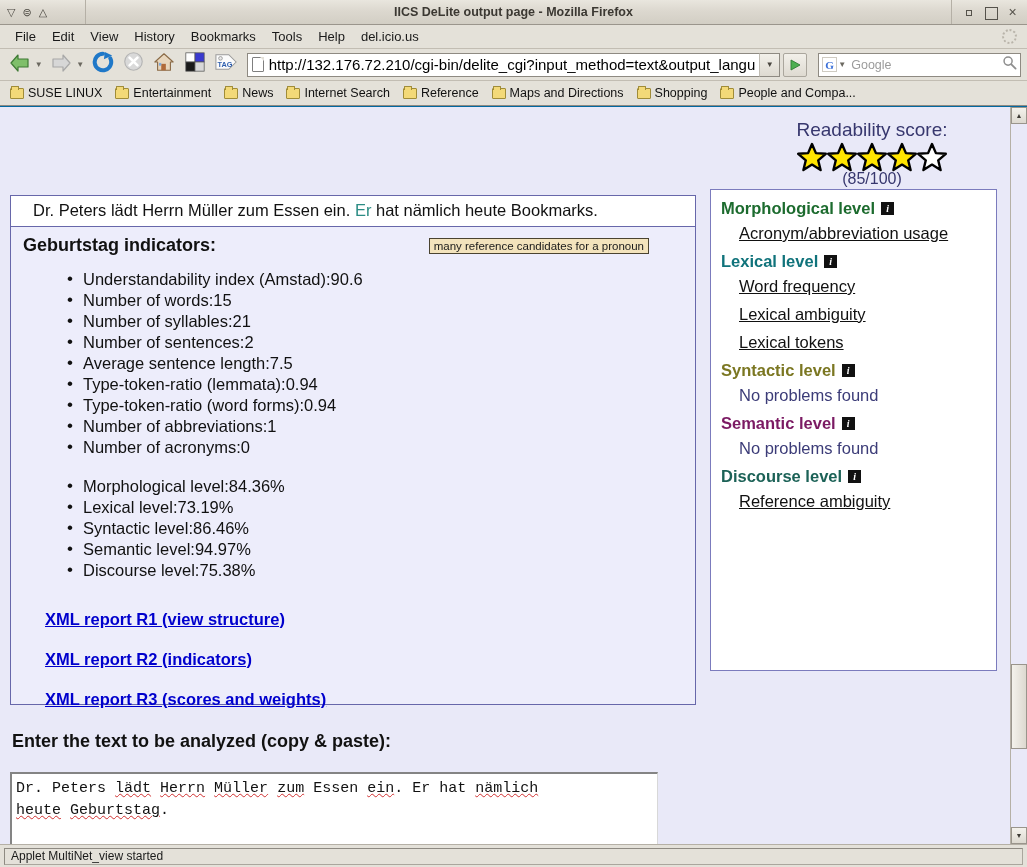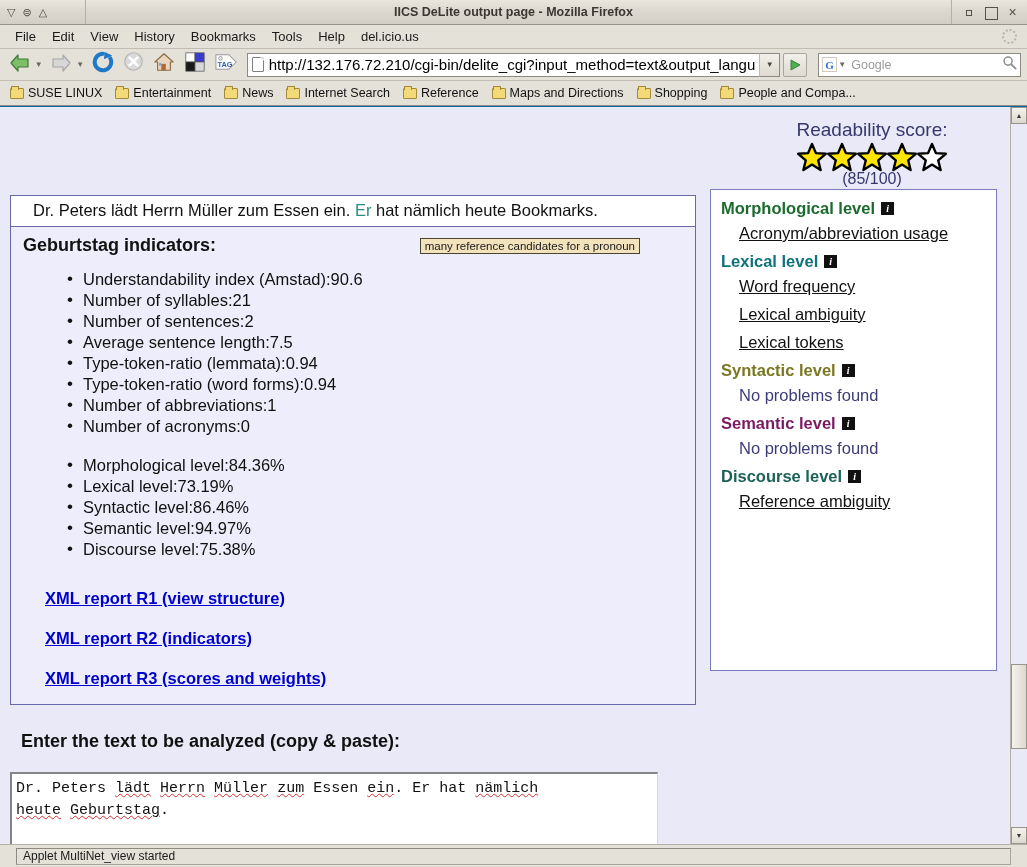--- a/index.html
+++ b/index.html
@@ -201,21 +201,21 @@
   .tok-hl { color: #2b8c84; }
 
   .indicators-box {
     position: absolute; left: 10px; top: 119px; width: 686px;
     height: 479px;
     background: #ededfb; border: 1px solid #6767aa;
     padding: 8px 12px 0 12px;
   }
   .ind-title { font-size: 18px; font-weight: bold; color: #111; }
   .tooltip {
-    position: absolute; right: 55px; top: 11px;
+    position: absolute; right: 46px; top: 11px;
     background: #f3e3bc; border: 1px solid #4a4330;
     font-size: 11.5px; color: #1a1a1a;
     padding: 1px 4px; white-space: nowrap;
   }
   ul.ind-list {
     list-style: none; margin: 13px 0 0 0; padding: 0 0 0 44px;
   }
   ul.ind-list li {
     font-size: 16.5px; color: #111; line-height: 21px;
     position: relative; padding-left: 16px;
@@ -258,21 +258,21 @@
   }
   .lvl-sub {
     font-size: 16.5px; margin: 6px 0 9px 18px;
   }
   .lvl-sub.link {
     color: #111; text-decoration: underline; cursor: pointer;
   }
   .lvl-sub.none { color: #3c3c78; }
 
   .enter-label {
-    position: absolute; left: 21px; top: 624px;
+    position: absolute; left: 12px; top: 624px;
     font-size: 18px; font-weight: bold; color: #111;
   }
   .textarea-box {
     position: absolute; left: 10px; top: 665px;
     width: 648px; height: 76px;
     background: #fff;
     border-top: 2px solid #848484;
     border-left: 2px solid #848484;
     border-right: 1px solid #d8d8d8;
     border-bottom: 1px solid #d8d8d8;
@@ -283,21 +283,21 @@
   }
   .sp { text-decoration: underline; text-decoration-style: wavy;
         text-decoration-color: #d03030; text-decoration-thickness: 1px; }
 
   
   .statusbar {
     height: 23px; flex: 0 0 23px;
     background: #e4e1d9;
     border-top: 1px solid #b5b0a6;
     display: flex; align-items: center;
-    padding: 0 16px;
+    padding: 0 4px;
   }
   .status-panel {
     height: 17px; flex: 1;
     border: 1px solid #aaa69d;
     border-top-color: #8e8a82; border-left-color: #8e8a82;
     background: #e4e1d9;
     display: flex; align-items: center;
     padding-left: 6px;
   }
   .status-text { font-size: 12px; color: #1a1a1a; }
@@ -474,20 +474,21 @@
       <div class="sentence-box">
         <span>Dr. Peters lädt Herrn Müller zum Essen ein. </span><span class="tok-hl">Er</span><span> hat nämlich heute Bookmarks.</span>
       </div>
 
       <div class="indicators-box">
         <div class="ind-title">Geburtstag indicators:</div>
         <div class="tooltip">many reference candidates for a pronoun</div>
 
         <ul class="ind-list" id="ind-list-1">
             <li>Understandability index (Amstad):90.6</li>
+            <li>Number of words:15</li>
             <li>Number of syllables:21</li>
             <li>Number of sentences:2</li>
             <li>Average sentence length:7.5</li>
             <li>Type-token-ratio (lemmata):0.94</li>
             <li>Type-token-ratio (word forms):0.94</li>
             <li>Number of abbreviations:1</li>
             <li>Number of acronyms:0</li>
           </ul>
         <ul class="ind-list second" id="ind-list-2">
             <li>Morphological level:84.36%</li>

